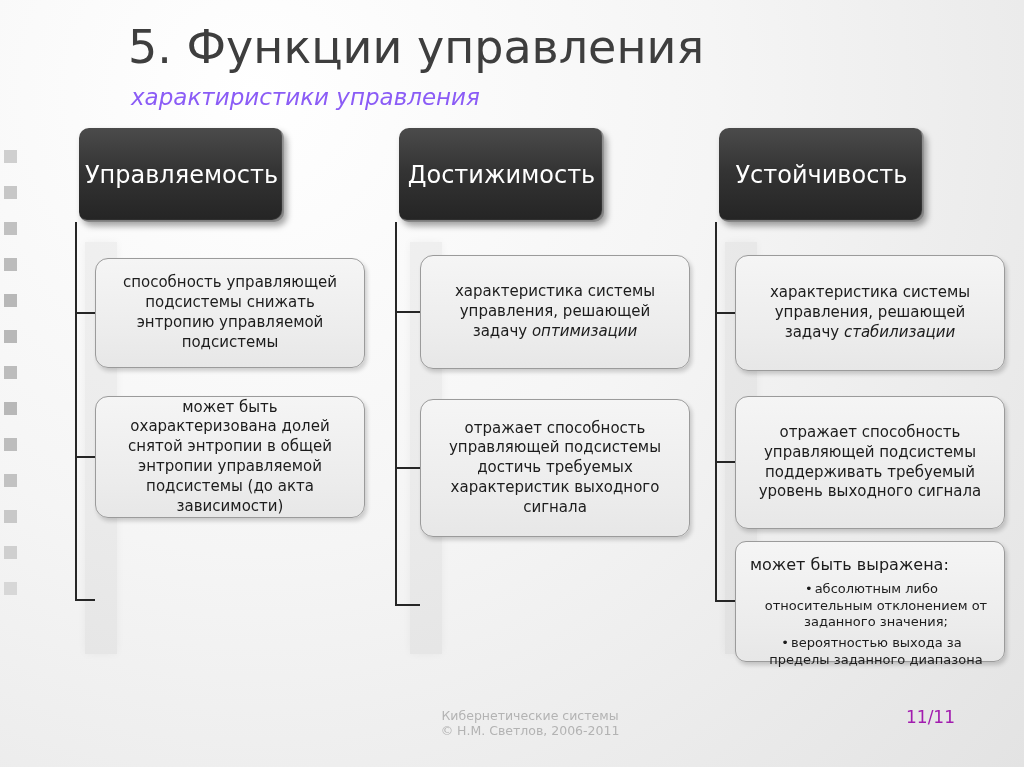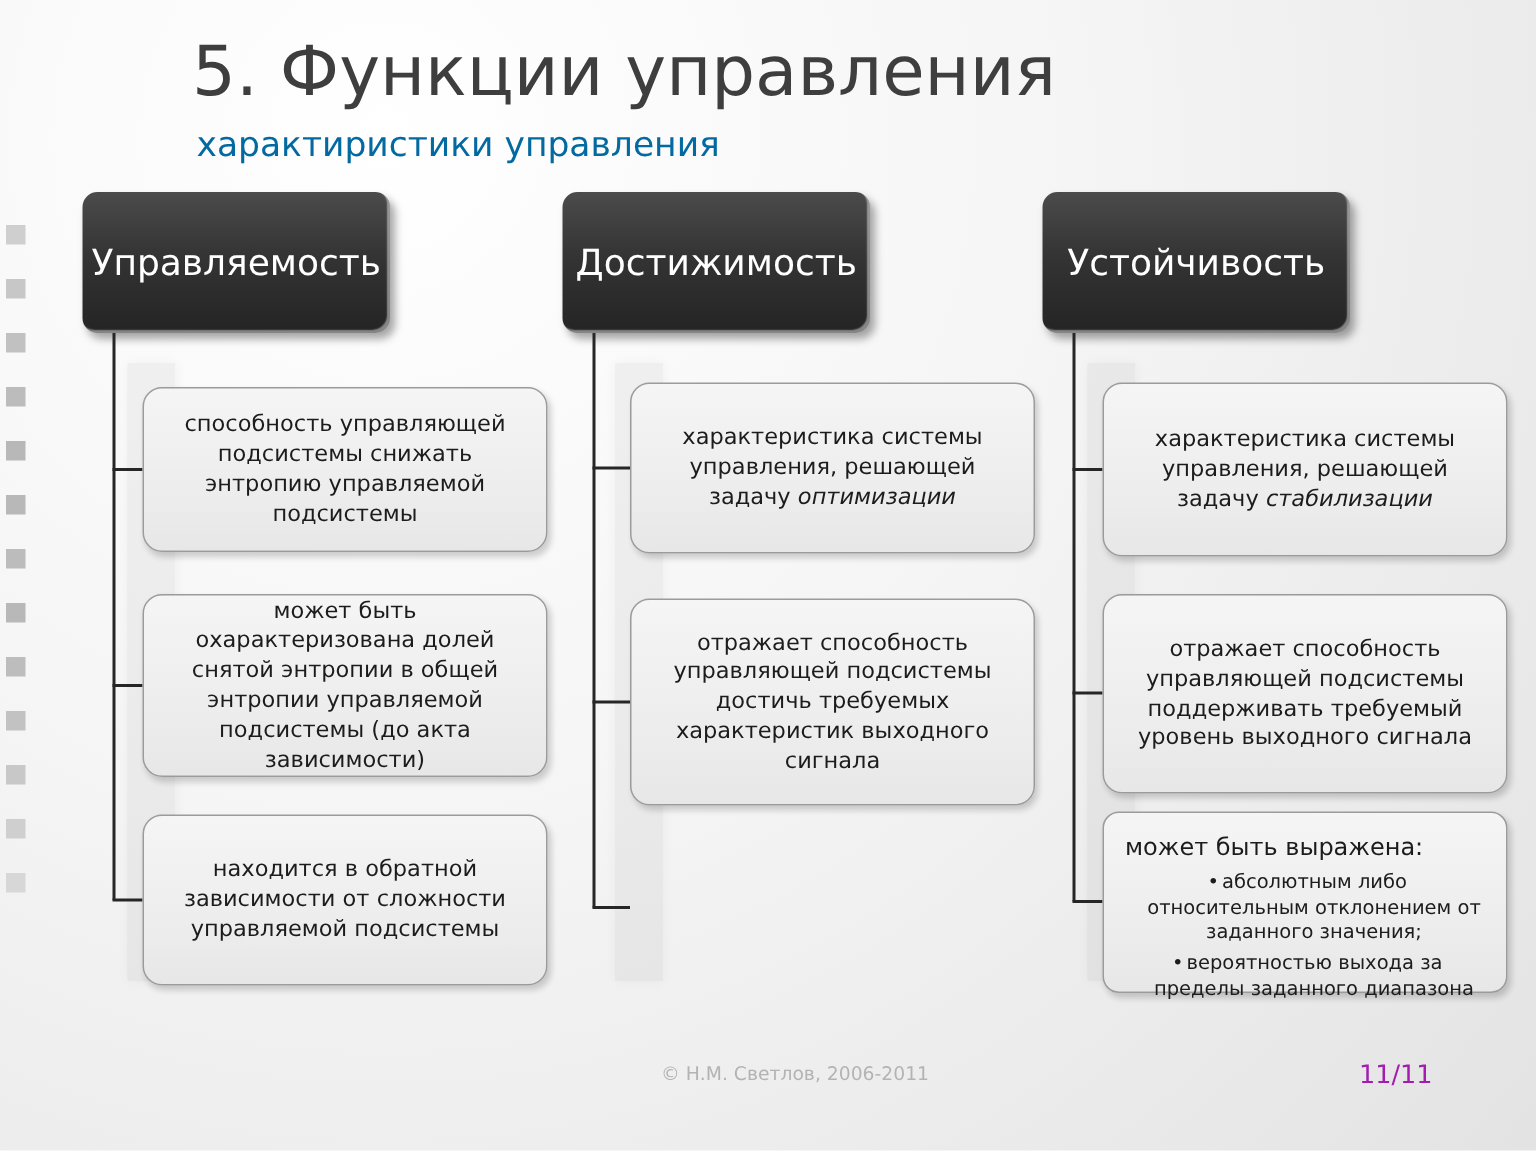--- a/index.html
+++ b/index.html
@@ -18,36 +18,36 @@
                0 180px #b8b8b8,0 216px #bcbcbc,0 252px #b8b8b8,0 288px #bdbdbd,
                0 324px #c2c2c2,0 360px #c8c8c8,0 396px #cfcfcf,0 432px #d7d7d7;
   }
 
   .title{
     position:absolute;left:128px;top:20px;margin:0;
     font-size:46px;font-weight:400;color:#3e3e3e;letter-spacing:0;
   }
   .subtitle{
     position:absolute;left:131px;top:84px;
-    font-size:23px;color:#0369a1;
+    font-size:23px;color:#8b5cf6;font-style:italic;
   }
 
   .band{
     position:absolute;top:242px;width:32px;height:412px;
     background:rgba(0,0,0,0.045);
     box-shadow:0 0 8px rgba(0,0,0,0.045);
   }
 
   .hdr{
     position:absolute;top:128px;width:205px;height:94px;
     background:linear-gradient(180deg,#4b4b4b 0%,#343434 45%,#242424 100%);
     border-radius:10px;
     box-shadow:3px 4px 6px rgba(0,0,0,0.35), inset -2px -2px 1px rgba(255,255,255,0.45);
     display:flex;align-items:center;justify-content:center;
-    color:#ffffff;font-size:24px;
+    color:#ffffff;font-size:24px;margin-left:24px;
   }
 
   .vline{position:absolute;top:222px;width:2px;background:#262626;}
   .stub{position:absolute;height:2px;background:#262626;}
 
   .child{
     position:absolute;width:270px;box-sizing:border-box;
     background:linear-gradient(180deg,#f5f5f5 0%,#ececec 70%,#e7e7e7 100%);
     border:1px solid #9b9b9b;border-radius:13px;
     box-shadow:2px 3px 4px rgba(0,0,0,0.18);
@@ -92,23 +92,20 @@
   <div class="stub" style="left:75px;top:312px;width:20px"></div>
   <div class="stub" style="left:75px;top:456px;width:20px"></div>
   <div class="stub" style="left:75px;top:599px;width:20px"></div>
 
   <div class="child" style="left:95px;top:258px;height:110px">
     <div><span>способность управляющей подсистемы снижать энтропию управляемой подсистемы</span></div>
   </div>
   <div class="child" style="left:95px;top:396px;height:122px">
     <div><span>может быть охарактеризована долей снятой энтропии в общей энтропии управляемой подсистемы (до акта зависимости)</span></div>
   </div>
-  <div class="child" style="left:95px;top:543px;height:114px">
-    <div><span>находится в обратной зависимости от сложности управляемой подсистемы</span></div>
-  </div>
 
   <div class="band" style="left:410px"></div>
   <div class="hdr" style="left:375px">
     <span>Достижимость</span>
   </div>
   <div class="vline" style="left:395px;height:383px"></div>
   <div class="stub" style="left:395px;top:311px;width:25px"></div>
   <div class="stub" style="left:395px;top:467px;width:25px"></div>
   <div class="stub" style="left:395px;top:604px;width:25px"></div>
 
@@ -136,17 +133,18 @@
   </div>
   <div class="child bullets" style="left:735px;top:541px;height:121px">
     <div class="btitle">может быть выражена:</div>
     <ul>
       <li><span>абсолютным либо относительным отклонением от заданного значения;</span></li>
       <li><span>вероятностью выхода за пределы заданного диапазона</span></li>
     </ul>
   </div>
 
   <div class="footer">
+    <div>Кибернетические системы</div>
     <div>© Н.М. Светлов, 2006-2011</div>
   </div>
   <div class="pagenum">11/11</div>
 
 </div>
 
 </body></html>

